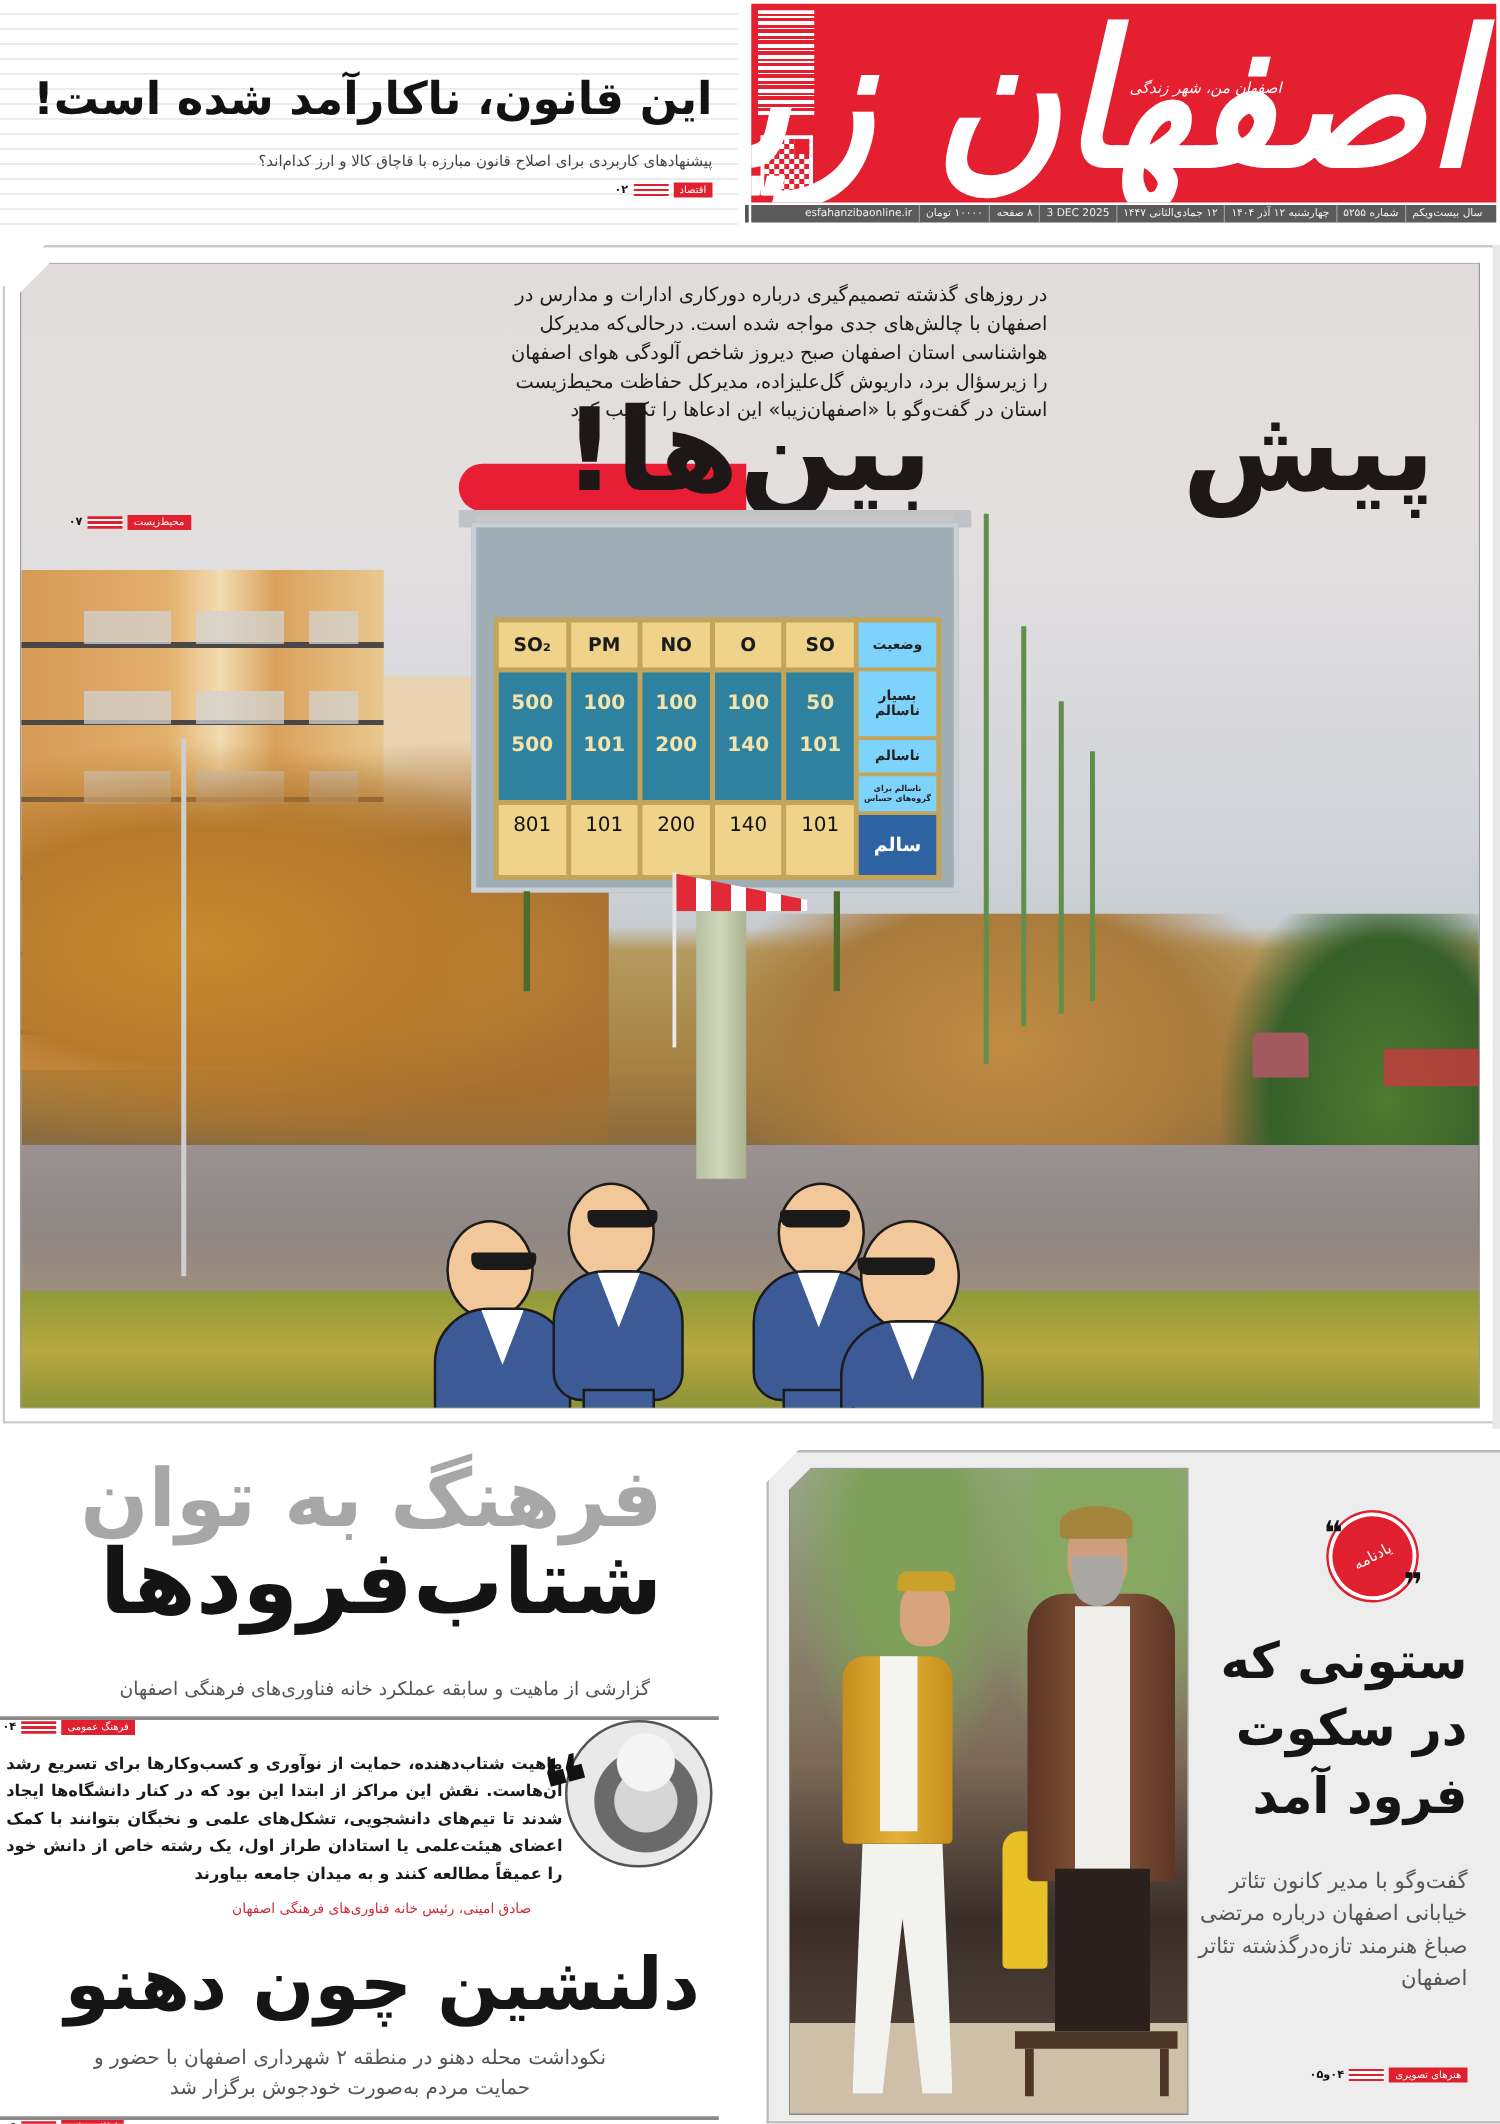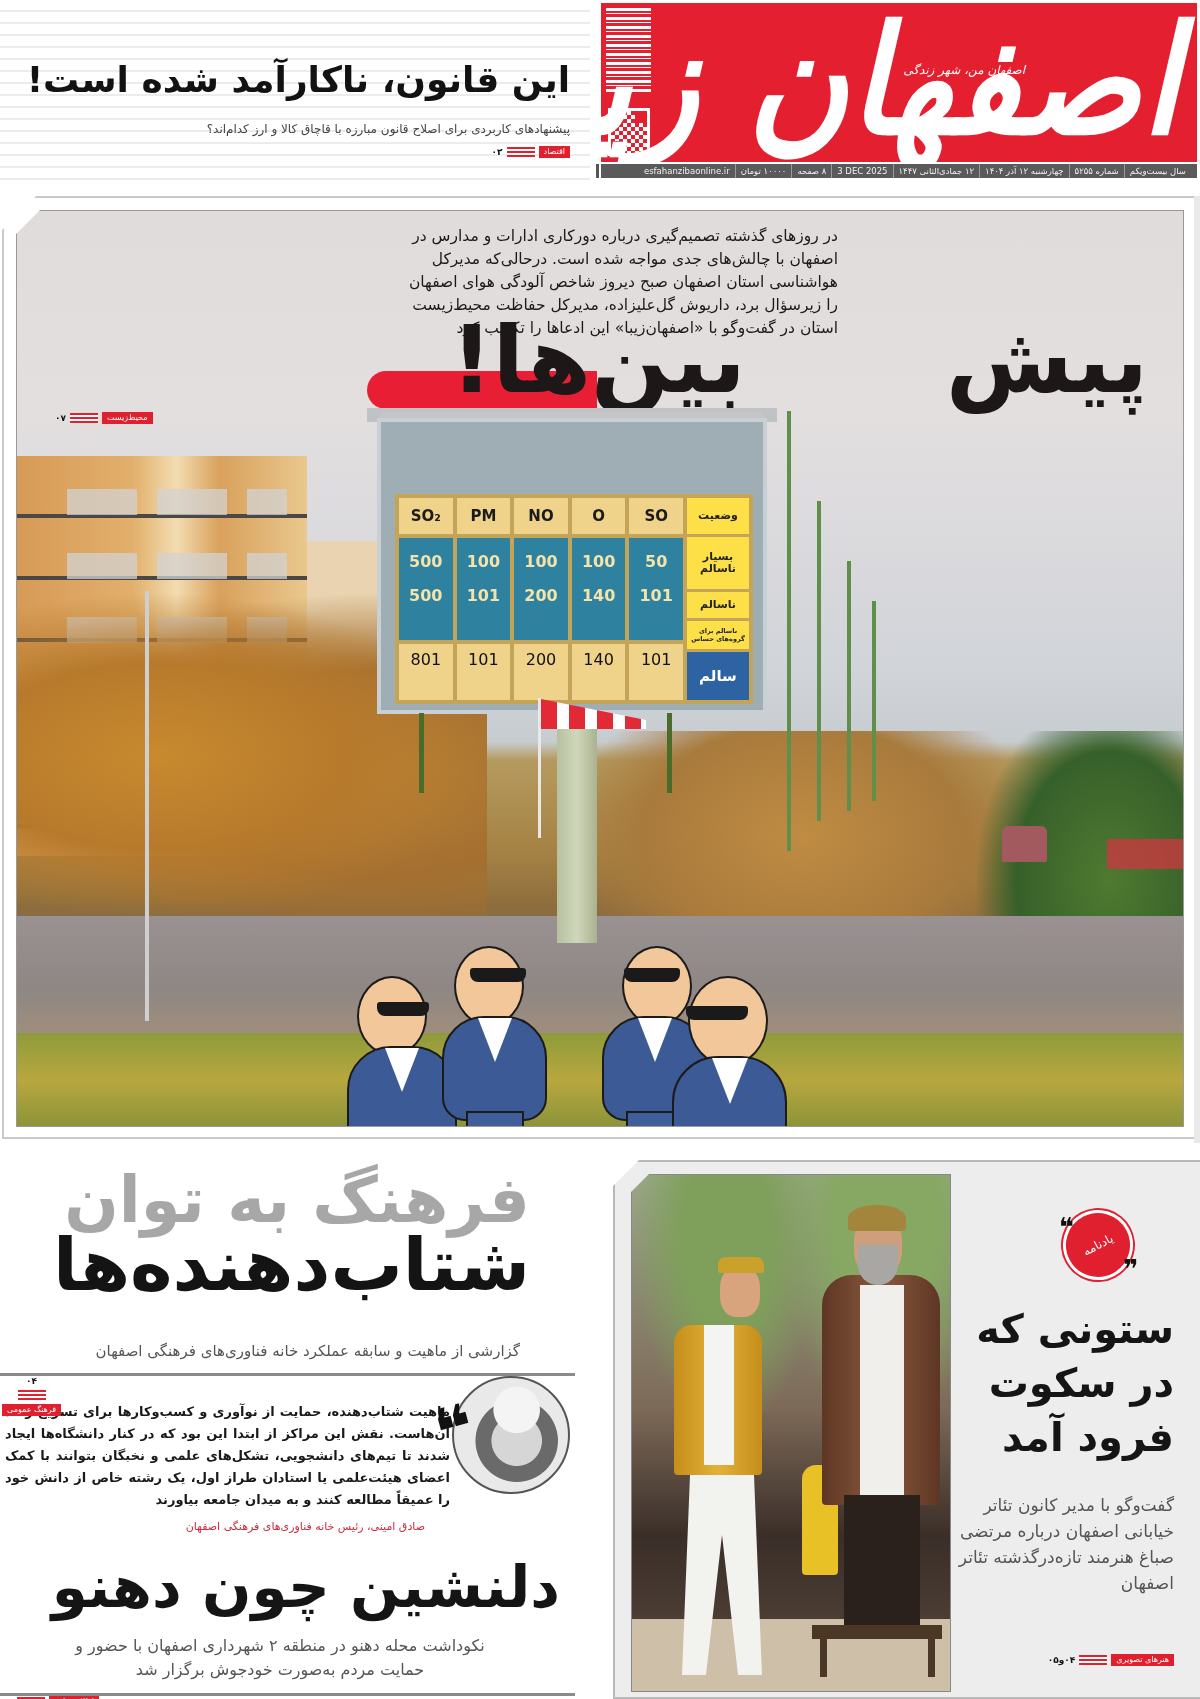--- a/index.html
+++ b/index.html
@@ -148,21 +148,21 @@
     position: absolute; left: 14px; top: 72px; width: 358px; height: 210px;
     display: grid; grid-template-columns: repeat(5, 1fr) 62px; gap: 4px; direction: ltr;
     background: #c3a458; padding: 4px;
   }
   .aqi-col { display: grid; grid-template-rows: 36px 1fr 56px; gap: 4px; }
   .aqi-head { background: #f0d38a; color: #1b1b1b; font-weight: 900; font-size: 15px; display: flex; align-items: center; justify-content: center; }
   .aqi-mid { background: #2f81a0; display: flex; flex-direction: column; justify-content: space-around; align-items: center; padding: 6px 0 28px; }
   .aqi-mid span { color: #f4e4ab; font-weight: 700; font-size: 16px; }
   .aqi-foot { background: #f0d38a; display: flex; align-items: flex-start; justify-content: center; padding-top: 6px; font-size: 16px; color: #111; }
   .aqi-status-col { display: grid; grid-template-rows: 36px 52px 26px 28px 1fr; gap: 3px; direction: rtl; }
-  .aqi-status-col div { background: #fde047; color: #222; font-weight: 900; font-size: 11px; display: flex; align-items: center; justify-content: center; text-align: center; line-height: 12px; }
+  .aqi-status-col div { background: #7dd3fc; color: #222; font-weight: 900; font-size: 11px; display: flex; align-items: center; justify-content: center; text-align: center; line-height: 12px; }
   .aqi-status-col .tiny { font-size: 6.5px; line-height: 8px; }
   .aqi-status-col .healthy { background: #2d63a3; color: #fff; font-size: 15px; }
 
   .aqi-post { position: absolute; left: 540px; top: 502px; width: 40px; height: 230px; background: linear-gradient(to right, #b7c1a0, #cfd7ba, #aab290); }
   .aqi-leg-l { position: absolute; left: 402px; top: 502px; width: 5px; height: 80px; background: #4b6b2a; }
   .aqi-leg-r { position: absolute; left: 650px; top: 502px; width: 5px; height: 80px; background: #4b6b2a; }
   .windsock-pole { position: absolute; left: 521px; top: 487px; width: 3px; height: 140px; background: #e9e9e9; }
   .windsock {
     position: absolute; left: 524px; top: 488px; width: 105px; height: 30px;
     background: repeating-linear-gradient(to right, #e12a35 0 16px, #ffffff 16px 28px);
@@ -194,21 +194,21 @@
   }
   .quote-author { position: absolute; right: 165px; top: 370px; font-size: 11px; color: #d0283a; white-space: nowrap; }
   .portrait {
     position: absolute; left: 452px; top: 226px; width: 118px; height: 118px;
     border-radius: 50%; border: 2px solid #555;
     background: radial-gradient(circle at 55% 28%, #f4f4f4 0 22%, transparent 23%),
                 radial-gradient(ellipse at 55% 55%, #d6d6d6 0 28%, #6a6a6a 29% 46%, #e9e9e9 47%);
   }
   .quote-mark { position: absolute; left: 436px; top: 250px; font-size: 64px; font-weight: 900; color: #111; line-height: 60px; transform: rotate(-15deg); }
   .rule-1 { position: absolute; left: 0; top: 1373px; width: 575px; height: 3px; background: #8a8a8a; }
-  .tag-culture { position: absolute; left: 2px; top: 1366px; flex-direction: column; }
+  .tag-culture { position: absolute; left: 2px; top: 1366px; }
 
   .story2-headline {
     position: absolute; right: 30px; top: 400px;
     font-size: 58px; font-weight: 900; color: #151515; line-height: 74px; white-space: nowrap; letter-spacing: -1px;
   }
   .story2-sub { position: absolute; right: 100px; top: 484px; width: 420px; font-size: 16px; color: #555; line-height: 24px; text-align: center; }
   .rule-2 { position: absolute; left: 0; top: 1693px; width: 575px; height: 3px; background: #8a8a8a; }
   .tag-info { position: absolute; left: 2px; top: 1686px; }
 
   
@@ -415,21 +415,21 @@
       <div class="body" style="left:0;top:80px;width:115px;height:115px;"></div>
       <div class="shirt" style="left:40px;top:82px;width:36px;height:46px;"></div>
 
     </div>
   </div>
 </section>
 <div class="side-edge"></div>
 
 <section class="story-left">
   <div class="culture-kicker">فرهنگ به توان</div>
-  <div class="culture-headline">شتاب‌دهنده‌ها</div>
+  <div class="culture-headline">شتاب‌فرود‌ها</div>
   <div class="culture-sub">گزارشی از ماهیت و سابقه عملکرد خانه فناوری‌های فرهنگی اصفهان</div>
   <p class="quote-body">ماهیت شتاب‌دهنده، حمایت از نوآوری و کسب‌وکارها برای تسریع رشد آن‌هاست. نقش این مراکز از ابتدا این بود که در کنار دانشگاه‌ها ایجاد شدند تا تیم‌های دانشجویی، تشکل‌های علمی و نخبگان بتوانند با کمک اعضای هیئت‌علمی یا استادان طراز اول، یک رشته خاص از دانش خود را عمیقاً مطالعه کنند و به میدان جامعه بیاورند</p>
   <div class="quote-author">صادق امینی، رئیس خانه فناوری‌های فرهنگی اصفهان</div>
   <div class="portrait"></div>
   <div class="quote-mark">❝</div>
 
   <div class="story2-headline">دلنشین چون دهنو</div>
   <div class="story2-sub">نکوداشت محله دهنو در منطقه ۲ شهرداری اصفهان با حضور و حمایت مردم به‌صورت خودجوش برگزار شد</div>
 </section>
 

